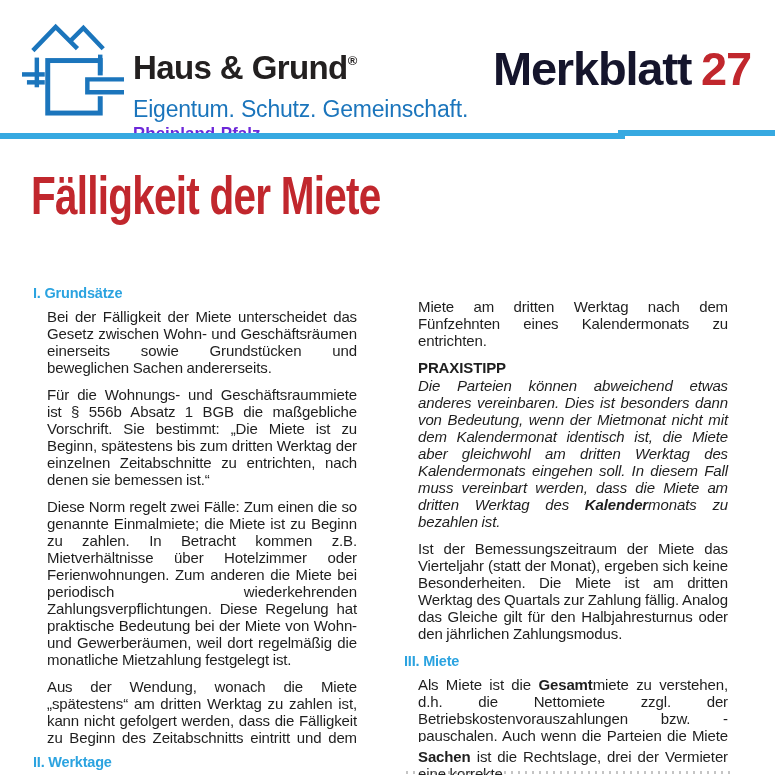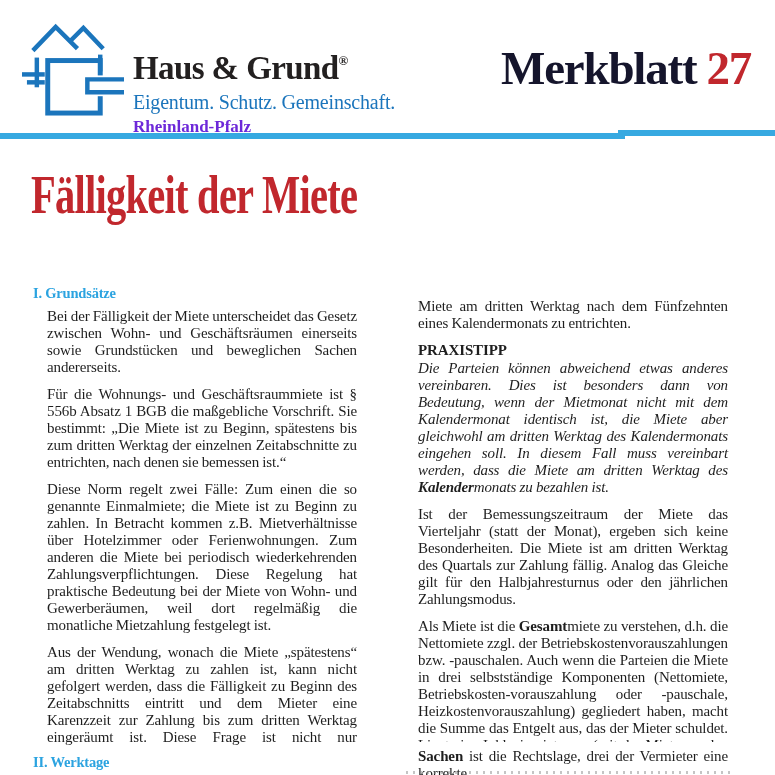--- a/index.html
+++ b/index.html
@@ -1,28 +1,28 @@
 <!DOCTYPE html>
 <html lang="de"><head>
 <meta charset="utf-8">
 <style>
   html,body{margin:0;padding:0;}
   body{
     width:775px;height:775px;overflow:hidden;background:#ffffff;
     font-family:"Liberation Sans", sans-serif;
     -webkit-font-smoothing:antialiased;
   }
-  .page{position:relative;width:775px;height:775px;background:#fff;overflow:hidden;font-family:Liberation Serif, serif;}
+  .page{position:relative;width:775px;height:775px;background:#fff;overflow:hidden;}
 
   
   .logo{position:absolute;left:20px;top:14px;width:104px;height:104px;}
   .brand{position:absolute;left:133px;top:44px;}
   .brand-name{font-size:33px;font-weight:bold;color:#232020;letter-spacing:-0.6px;line-height:33px;white-space:nowrap;}
   .reg{font-size:13px;vertical-align:14px;font-weight:bold;color:#232020;}
-  .tagline{font-size:20px;color:#1b75bc;margin-top:8px;letter-spacing:-0.2px;font-weight:500;line-height:19px;white-space:nowrap;}
+  .tagline{font-size:23px;color:#1b75bc;margin-top:16px;letter-spacing:-0.2px;font-weight:500;line-height:19px;white-space:nowrap;}
   .region{font-size:17px;color:#6d28d9;font-weight:bold;margin-top:6px;line-height:18px;}
   .issue{position:absolute;right:24px;top:45px;font-size:47px;font-weight:800;letter-spacing:-1.2px;line-height:1;white-space:nowrap;}
   .issue-label{color:#15152c;}
   .issue-number{color:#c1272d;margin-left:10px;}
 
   
   .rule{position:absolute;height:6px;background:#36a9e1;}
   .rule-left{left:0;top:133px;width:625px;}
   .rule-right{left:618px;top:130px;width:157px;}
 
@@ -112,20 +112,21 @@
       </div>
       <h2 class="sec pinned-sec">II. Werktage</h2>
     </section>
 
     <section class="col col-right">
       <div class="flow">
         <p class="lead">Miete am dritten Werktag nach dem Fünfzehnten eines Kalendermonats zu entrichten.</p>
         <p class="tip-label">PRAXISTIPP</p>
         <p class="tip"><span>Die Parteien können abweichend etwas anderes vereinbaren. Dies ist besonders dann von Bedeutung, wenn der Mietmonat nicht mit dem Kalendermonat identisch ist, die Miete aber gleichwohl am dritten Werktag des Kalendermonats eingehen soll. In diesem Fall muss vereinbart werden, dass die Miete am dritten Werktag des </span><b>Kalender</b><span>monats zu bezahlen ist.</span></p>
         <p>Ist der Bemessungszeitraum der Miete das Vierteljahr (statt der Monat), ergeben sich keine Besonderheiten. Die Miete ist am dritten Werktag des Quartals zur Zahlung fällig. Analog das Gleiche gilt für den Halbjahresturnus oder den jährlichen Zahlungsmodus.</p>
+        <h2 class="sec sec-mid">III. Miete</h2>
         <p><span>Als Miete ist die </span><b>Gesamt</b><span>miete zu verstehen, d.h. die Nettomiete zzgl. der Betriebskostenvorauszahlungen bzw. -pauschalen. Auch wenn die Parteien die Miete in drei selbstständige Komponenten (Nettomiete, Betriebskosten-vorauszahlung oder -pauschale, Heizkostenvorauszahlung) gegliedert haben, macht die Summe das Entgelt aus, das der Mieter schuldet. Liegt eine Inklusivmiete vor (mit der Miete werden sämtliche Betriebskosten abgegolten), ist dies besonders augenfällig.</span></p>
       </div>
       <p class="anders"><b>Sachen</b><span> ist die Rechtslage, drei der Vermieter eine korrekte</span></p>
       <div class="clipped-row"></div>
     </section>
 
   </main>
 </div>
 
 </body></html>

